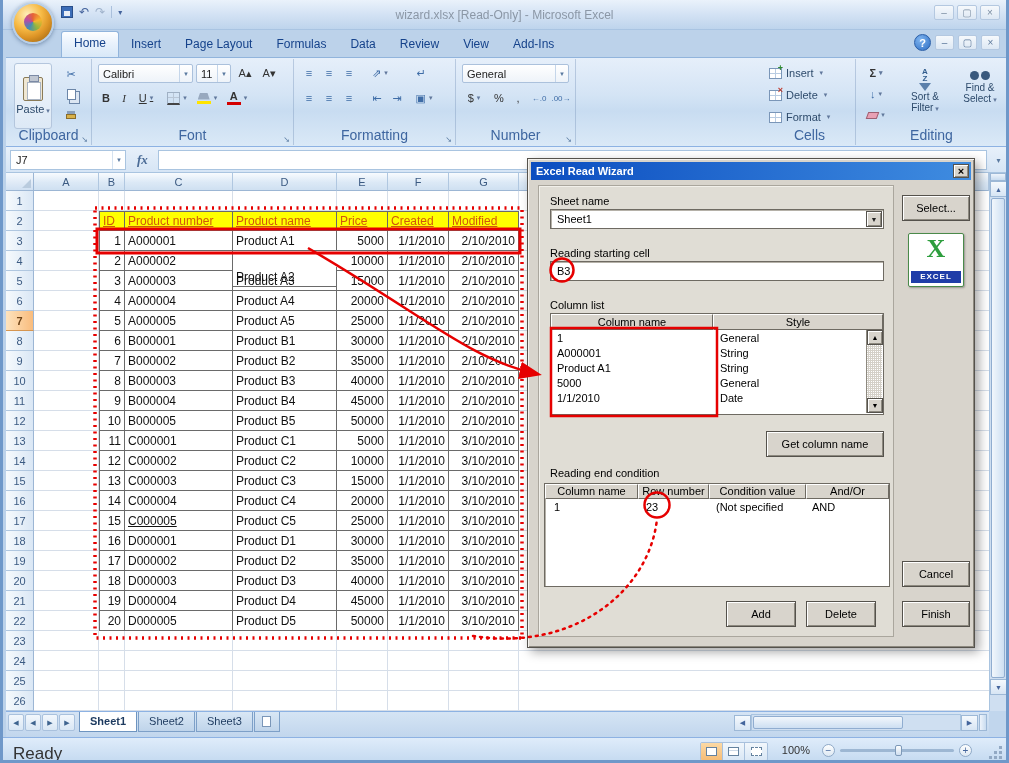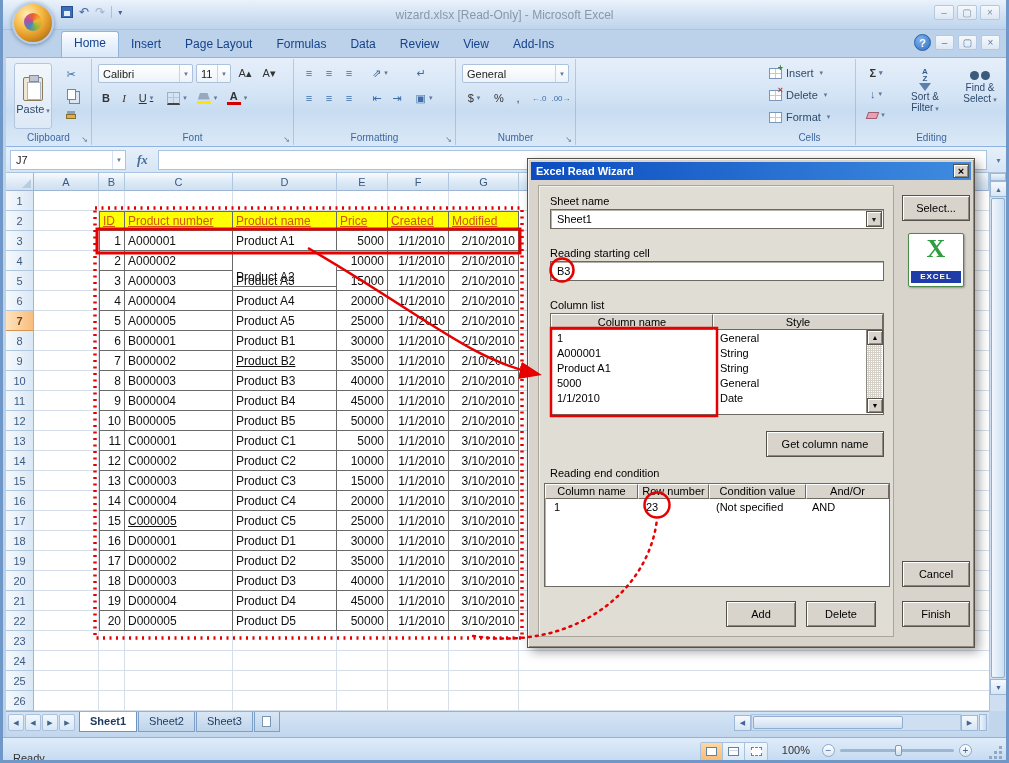--- a/index.html
+++ b/index.html
@@ -24,21 +24,21 @@
 .tabs{position:absolute;left:58px;bottom:0;display:flex;align-items:flex-end}
 .tab{padding:5px 12px 6px;font-size:12px;color:#15428b;white-space:nowrap}
 .tab.active{background:linear-gradient(#fdfeff,#e9f2fc 45%,#d8e8f8);border:1px solid #91b4dc;border-bottom:none;border-radius:3px 3px 0 0;padding:4px 12px 7px}
 .tabrow-right{position:absolute;right:6px;top:4px;display:flex;align-items:center;gap:4px}
 .help-btn{width:17px;height:17px;border-radius:50%;background:radial-gradient(circle at 35% 30%,#7fb4ef,#2f6fc4);color:#fff;font-size:11px;font-weight:bold;display:flex;align-items:center;justify-content:center;border:1px solid #2a5ea8}
 .tabrow-right .wb{width:19px;height:15px;display:flex;align-items:center;justify-content:center;font-size:10px;color:#5f7b9d;background:linear-gradient(#f6f9fc,#dde8f4);border:1px solid #b4c8e0;border-radius:2px}
 
 
 #ribbon{position:absolute;top:57px;left:3px;width:1003px;height:90px;background:linear-gradient(#e6effa,#d4e4f5 42%,#c8dcf1 60%,#dae9f7);border-top:1px solid #91b4dc;border-bottom:1px solid #8db2e3}
 .rgroup{position:absolute;top:1px;bottom:1px;border-right:1px solid rgba(130,158,192,.45)}
-.rgroup-label{position:absolute;bottom:2px;left:0;right:0;text-align:center;font-size:10px;color:#3e66a0}
+.rgroup-label{position:absolute;bottom:2px;left:0;right:0;text-align:center;font-size:14px;color:#3e66a0}
 .launcher{position:absolute;right:3px;bottom:3px;width:9px;height:9px}
 .launcher::after{content:"↘";position:absolute;right:0;bottom:-2px;font-size:8px;color:#5b7ca3}
 .rb-sm{position:absolute;height:18px;display:flex;align-items:center;justify-content:center;font-size:11px;color:#3e6ca6;gap:1px}
 .hc::after{content:"▾";font-size:7px;color:#61789c;margin-left:2px}
 .combo{position:absolute;height:19px;background:linear-gradient(#fff,#eef3f9);border:1px solid #abc1dc;border-radius:2px;font-size:11px;color:#222;display:flex;align-items:center;padding-left:4px}
 .combo .cval{flex:1;overflow:hidden;white-space:nowrap}
 .combo::after{content:"▼";font-size:6px;color:#5a7aa0;padding:0 3px;border-left:1px solid #c5d6ea;align-self:stretch;display:flex;align-items:center}
 .paste-btn{position:absolute;left:8px;top:4px;width:38px;height:66px;display:flex;flex-direction:column;align-items:center;justify-content:center;gap:3px;border:1px solid #b4c6dd;border-radius:3px;background:linear-gradient(#f2f7fc,#dde9f6)}
 .rb-lbl{font-size:11px;color:#2d4a6b;text-align:center;line-height:11px}
 .i-clipboard{width:20px;height:24px;background:#efe7d3;border:1px solid #8a7b57;border-radius:2px;position:relative}
@@ -108,21 +108,21 @@
 .stab-new{width:26px;height:20px;background:linear-gradient(#d9e7f5,#bfd4ea);border:1px solid #7da0c8;border-top:none;display:flex;align-items:center;justify-content:center}
 .mini-sheet{width:9px;height:11px;background:#fff;border:1px solid #7a96b8}
 .hscroll{margin-left:auto;display:flex;align-items:center;height:17px;margin-top:2px;margin-right:2px}
 .hs-track{width:210px;height:17px;background:#cfdff1;border:1px solid #a9c4e0;position:relative}
 .hs-thumb{position:absolute;left:1px;top:1px;bottom:1px;width:150px;background:linear-gradient(#f2f7fc,#cddff2);border:1px solid #90add0;border-radius:2px}
 .hs-resize{width:8px;height:17px;background:linear-gradient(90deg,#eef4fb,#c9dcf0);border:1px solid #9db8d6;margin-left:1px}
 #sb-corner{position:absolute;left:986px;top:711px;width:17px;height:26px;background:#c1d6ed;z-index:1}
 
 
 #statusbar{position:absolute;top:737px;left:0;width:100%;height:26px;background:linear-gradient(#dfecfa,#c3d9f0);border-top:1px solid #8db2e3;z-index:1}
-.status-text{position:absolute;left:10px;top:14px;font-size:11px;color:#333}
+.status-text{position:absolute;left:10px;top:6px;font-size:17px;color:#333}
 .view-btns{position:absolute;right:238px;top:4px;display:flex;border:1px solid #a9c1dd;border-radius:2px;overflow:hidden}
 .vbtn{width:22px;height:17px;display:flex;align-items:center;justify-content:center;background:linear-gradient(#f2f7fc,#d9e7f5);border-right:1px solid #a9c1dd}
 .vbtn.active{background:linear-gradient(#fbd9a5,#f6bd77)}
 .vi{width:11px;height:9px;background:#fff;border:1px solid #64829f}
 .vi-layout{background:linear-gradient(#fff 0 2px,#cdd9e6 2px 3px,#fff 3px)}
 .vi-break{border-style:dashed}
 .zoom-label{position:absolute;right:196px;top:6px;font-size:11px;color:#333}
 .zoom-slider{position:absolute;right:34px;top:5px;width:150px;height:15px;display:flex;align-items:center}
 .zs-minus,.zs-plus{width:13px;height:13px;border:1px solid #8fa9c7;border-radius:50%;background:linear-gradient(#fdfefe,#dde8f3);color:#44659c;font-size:10px;line-height:10px;display:flex;align-items:center;justify-content:center}
 .zs-track{flex:1;height:3px;background:#9db7d3;margin:0 5px;position:relative;border-radius:2px}
@@ -435,21 +435,21 @@
           <div class="cell tcell num" style="width: 51px;">30000</div>
           <div class="cell tcell num" style="width: 61px;">1/1/2010</div>
           <div class="cell tcell num" style="width: 70px;">2/10/2010</div>
           <div class="cell filler"></div>
         </div>
         <div class="grow">
           <div class="rowhdr">9</div>
           <div class="cell" style="width: 65px;"></div>
           <div class="cell tcell bleft num" style="width: 26px;">7</div>
           <div class="cell tcell" style="width: 108px;">B000002</div>
-          <div class="cell tcell" style="width: 104px; text-decoration: underline;">Product B2</div>
+          <div class="cell tcell" style="width: 104px;">Product B2</div>
           <div class="cell tcell num" style="width: 51px;">35000</div>
           <div class="cell tcell num" style="width: 61px;">1/1/2010</div>
           <div class="cell tcell num" style="width: 70px;">2/10/2010</div>
           <div class="cell filler"></div>
         </div>
         <div class="grow">
           <div class="rowhdr">10</div>
           <div class="cell" style="width: 65px;"></div>
           <div class="cell tcell bleft num" style="width: 26px;">8</div>
           <div class="cell tcell" style="width: 108px;">B000003</div>

